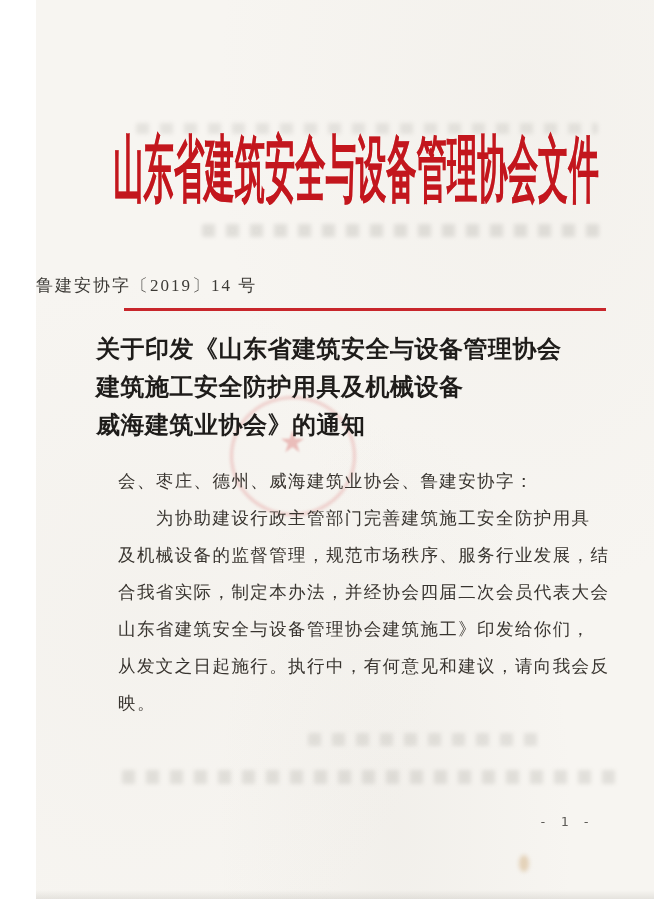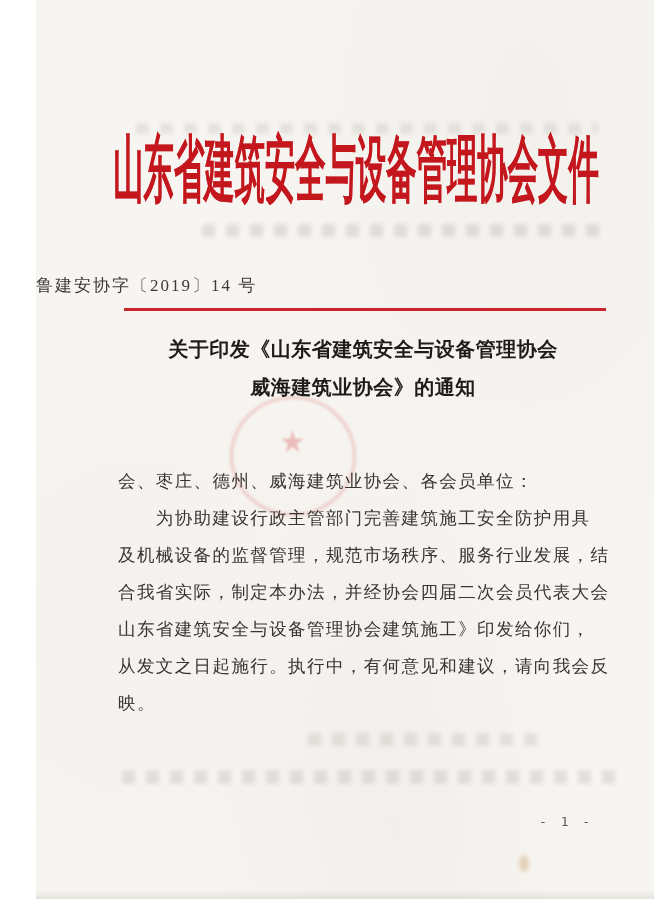--- a/index.html
+++ b/index.html
@@ -80,22 +80,22 @@
     font-size: 17px; color: #3c3a36; letter-spacing: 2px;
   }
 
   .red-line {
     position: absolute; top: 308px; left: 88px; width: 482px; height: 3px;
     background: #c8262b;
   }
 
   .notice-title {
     position: absolute; top: 330px; left: 60px; width: 534px;
-    text-align: center;
-    font-weight: bold; font-size: 20px; line-height: 38px;
+    text-align: left;
+    font-weight: bold; font-size: 24px; line-height: 38px;
     color: #1e1c1a; letter-spacing: 0.5px;
   }
 
   .body-block {
     position: absolute; top: 463px; left: 82px; width: 500px;
     font-size: 17.5px; line-height: 37px; letter-spacing: 1.4px;
     color: #38342f;
   }
   .body-block .line { white-space: nowrap; }
 
@@ -121,25 +121,26 @@
   <div class="red-banner">
     <span class="stretch">山东省建筑安全与设备管理协会文件</span>
   </div>
 
   <div class="doc-number">鲁建安协字〔2019〕14 号</div>
 
   <div class="red-line"></div>
 
   <div class="notice-title">
     <div>关于印发《山东省建筑安全与设备管理协会</div>
+    <div>建筑施工安全防护用具及机械设备</div>
     <div>威海建筑业协会》的通知</div>
   </div>
 
   <div class="body-block">
-    <div class="line">会、枣庄、德州、威海建筑业协会、各会员单位：</div>
+    <div class="line">会、枣庄、德州、威海建筑业协会、鲁建安协字：</div>
     <div class="line">　　为协助建设行政主管部门完善建筑施工安全防护用具</div>
     <div class="line">及机械设备的监督管理，规范市场秩序、服务行业发展，结</div>
     <div class="line">合我省实际，制定本办法，并经协会四届二次会员代表大会</div>
     <div class="line">山东省建筑安全与设备管理协会建筑施工》印发给你们，</div>
     <div class="line">从发文之日起施行。执行中，有何意见和建议，请向我会反</div>
     <div class="line">映。</div>
   </div>
 
   <div class="page-number">- 1 -</div>
 

